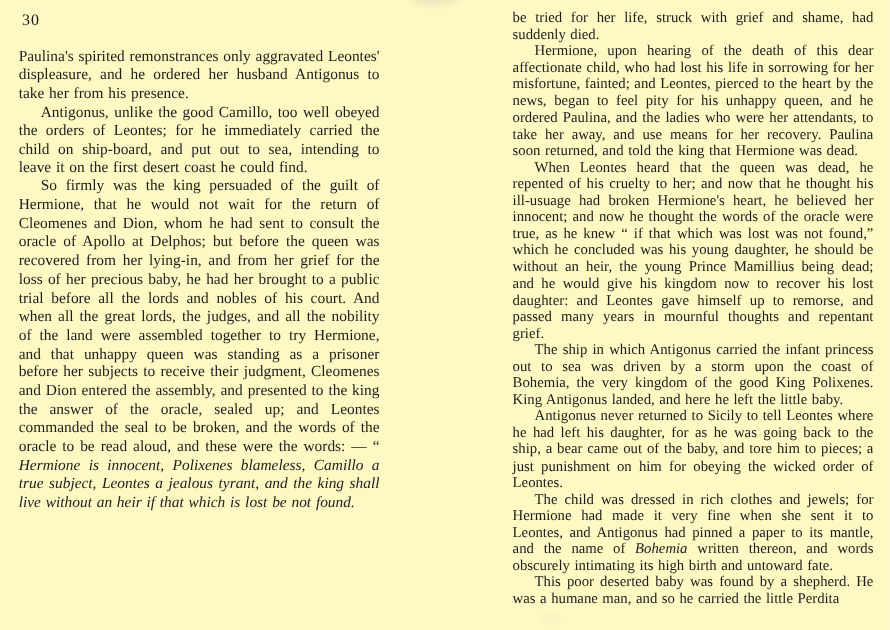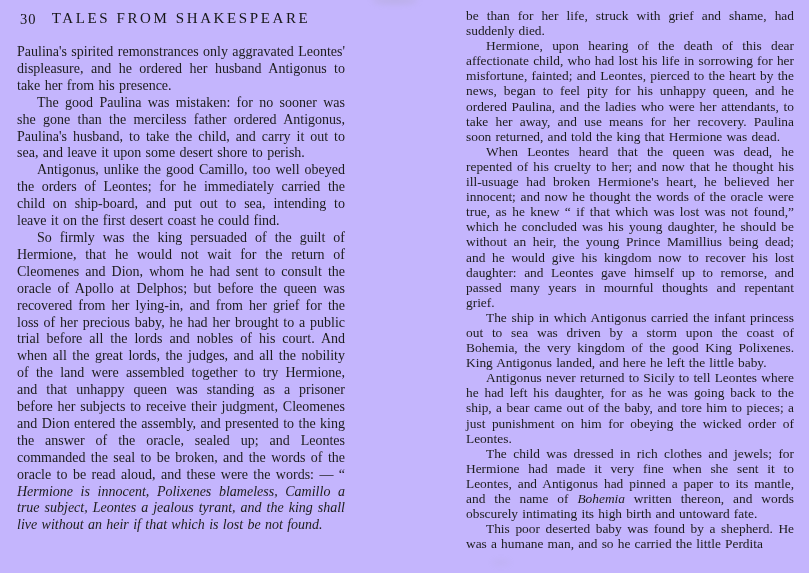--- a/index.html
+++ b/index.html
@@ -12,21 +12,21 @@
     height: 573px;
     overflow: hidden;
     font-family: "Liberation Serif", "DejaVu Serif", serif;
     color: #1c1c1c;
   }
   .spread {
     position: relative;
     width: 809px;
     height: 573px;
     display: flex;
-    background: #c4b5fd;
+    background: #fef9c3;
   }
   .page {
     box-sizing: border-box;
     height: 573px;
   }
   .page.left  { width: 404px; padding: 10px 59px 0 17px; }
   .page.right { width: 405px; padding: 8px 15px 0 62px; }
 
   .running-head {
     position: relative;
@@ -83,33 +83,31 @@
 <body>
 
 <div class="spread">
 
   <div class="smudge top-gutter"></div>
   <div class="smudge bottom-gutter"></div>
 
   <section class="page left">
     <header class="running-head">
       <span class="folio">30</span>
-      <span class="head-title">TALES FROM SHAKESPEARE</span>
     </header>
     <div class="body-text">
         <p class=""><span>Paulina's spirited remonstrances only aggravated Leontes' displeasure, and he ordered her husband Antigonus to take her from his presence.</span></p>
-        <p class="indent"><span>The good Paulina was mistaken: for no sooner was she gone than the merciless father ordered Antigonus, Paulina's husband, to take the child, and carry it out to sea, and leave it upon some desert shore to perish.</span></p>
         <p class="indent"><span>Antigonus, unlike the good Camillo, too well obeyed the orders of Leontes; for he immediately carried the child on ship-board, and put out to sea, intending to leave it on the first desert coast he could find.</span></p>
         <p class="indent"><span>So firmly was the king persuaded of the guilt of Hermione, that he would not wait for the return of Cleomenes and Dion, whom he had sent to consult the oracle of Apollo at Delphos; but before the queen was recovered from her lying-in, and from her grief for the loss of her precious baby, he had her brought to a public trial before all the lords and nobles of his court. And when all the great lords, the judges, and all the nobility of the land were assembled together to try Hermione, and that unhappy queen was standing as a prisoner before her subjects to receive their judgment, Cleomenes and Dion entered the assembly, and presented to the king the answer of the oracle, sealed up; and Leontes commanded the seal to be broken, and the words of the oracle to be read aloud, and these were the words: — “ </span><span class="italic">Hermione is innocent, Polixenes blameless, Camillo a true subject, Leontes a jealous tyrant, and the king shall live without an heir if that which is lost be not found.</span></p>
       </div>
   </section>
 
   <section class="page right">
     <div class="body-text">
-        <p class=""><span>be than for her life, struck with grief and shame, had suddenly died.</span></p>
+        <p class=""><span>be tried for her life, struck with grief and shame, had suddenly died.</span></p>
         <p class="indent"><span>Hermione, upon hearing of the death of this dear affectionate child, who had lost his life in sorrowing for her misfortune, fainted; and Leontes, pierced to the heart by the news, began to feel pity for his unhappy queen, and he ordered Paulina, and the ladies who were her attendants, to take her away, and use means for her recovery. Paulina soon returned, and told the king that Hermione was dead.</span></p>
         <p class="indent"><span>When Leontes heard that the queen was dead, he repented of his cruelty to her; and now that he thought his ill-usuage had broken Hermione's heart, he believed her innocent; and now he thought the words of the oracle were true, as he knew “ if that which was lost was not found,” which he concluded was his young daughter, he should be without an heir, the young Prince Mamillius being dead; and he would give his kingdom now to recover his lost daughter: and Leontes gave himself up to remorse, and passed many years in mournful thoughts and repentant grief.</span></p>
         <p class="indent"><span>The ship in which Antigonus carried the infant princess out to sea was driven by a storm upon the coast of Bohemia, the very kingdom of the good King Polixenes. King Antigonus landed, and here he left the little baby.</span></p>
         <p class="indent"><span>Antigonus never returned to Sicily to tell Leontes where he had left his daughter, for as he was going back to the ship, a bear came out of the baby, and tore him to pieces; a just punishment on him for obeying the wicked order of Leontes.</span></p>
         <p class="indent"><span>The child was dressed in rich clothes and jewels; for Hermione had made it very fine when she sent it to Leontes, and Antigonus had pinned a paper to its mantle, and the name of </span><span class="italic">Bohemia</span><span> written thereon, and words obscurely intimating its high birth and untoward fate.</span></p>
         <p class="indent"><span>This poor deserted baby was found by a shepherd. He was a humane man, and so he carried the little Perdita</span></p>
       </div>
   </section>
 
 </div>

